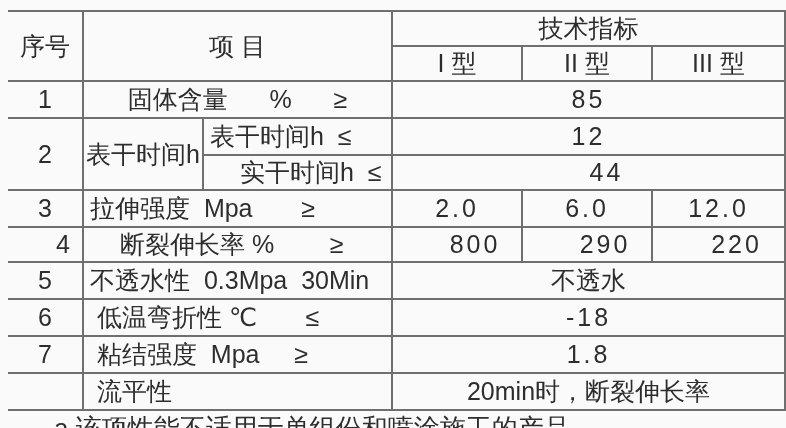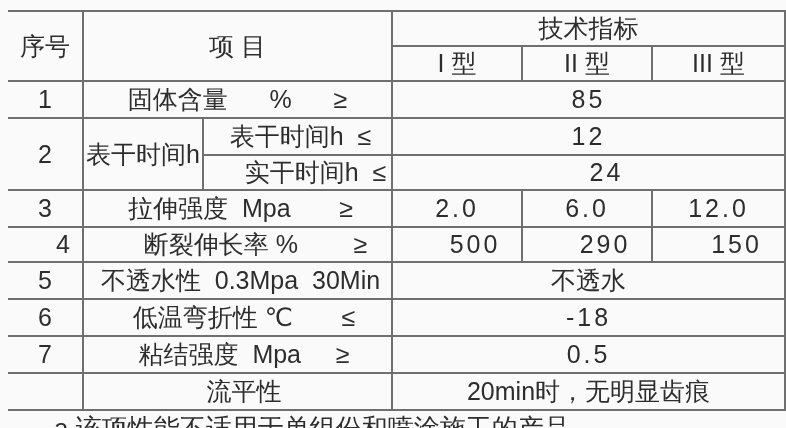--- a/index.html
+++ b/index.html
@@ -27,21 +27,21 @@
     font-weight: normal;
     font-size: 25px;
     text-align: center;
     padding: 0;
     overflow: hidden;
     vertical-align: middle;
   }
   
   .nl { border-left: none; }
   .item {
-    text-align: center;
+    text-align: left;
     white-space: pre;
     padding-left: 6px;
   }
   .val { letter-spacing: 3px; }
   .hdr1 td { height: 29px; }
   .hdr2 td { height: 31px; }
   .r  td { height: 33px; padding-left: 36px; }
   .rt td { height: 35px; }
   tr.footer td {
     border: none;
@@ -86,61 +86,61 @@
     </tr>
 
     <tr class="rt">
       <td class="nl" rowspan="2">2</td>
       <td rowspan="2">表干时间h</td>
       <td class="item">表干时间h  ≤</td>
       <td colspan="3" class="val">12</td>
     </tr>
     <tr class="r">
       <td class="item">实干时间h  ≤</td>
-      <td colspan="3" class="val">24</td>
+      <td colspan="3" class="val">44</td>
     </tr>
 
     <tr class="rt">
       <td class="nl">3</td>
       <td colspan="2" class="item">拉伸强度  Mpa       ≥</td>
       <td class="val">2.0</td>
       <td class="val">6.0</td>
       <td class="val">12.0</td>
     </tr>
 
     <tr class="r">
       <td class="nl">4</td>
       <td colspan="2" class="item">断裂伸长率 %        ≥</td>
-      <td class="val">500</td>
+      <td class="val">800</td>
       <td class="val">290</td>
-      <td class="val">150</td>
+      <td class="val">220</td>
     </tr>
 
     <tr class="rt">
       <td class="nl">5</td>
       <td colspan="2" class="item">不透水性  0.3Mpa  30Min</td>
       <td colspan="3">不透水</td>
     </tr>
 
     <tr class="rt">
       <td class="nl">6</td>
       <td colspan="2" class="item"> 低温弯折性 ℃       ≤</td>
       <td colspan="3" class="val">-18</td>
     </tr>
 
     <tr class="rt">
       <td class="nl">7</td>
       <td colspan="2" class="item"> 粘结强度  Mpa     ≥</td>
-      <td colspan="3" class="val">0.5</td>
+      <td colspan="3" class="val">1.8</td>
     </tr>
 
     <tr class="rt">
       <td class="nl"></td>
       <td colspan="2" class="item"> 流平性</td>
-      <td colspan="3">20min时，无明显齿痕</td>
+      <td colspan="3">20min时，断裂伸长率</td>
     </tr>
 
     <tr class="footer">
       <td colspan="6">a.该项性能不适用于单组份和喷涂施工的产品</td>
     </tr>
   </tbody>
     </table>
 </div>
 
 </body></html>

